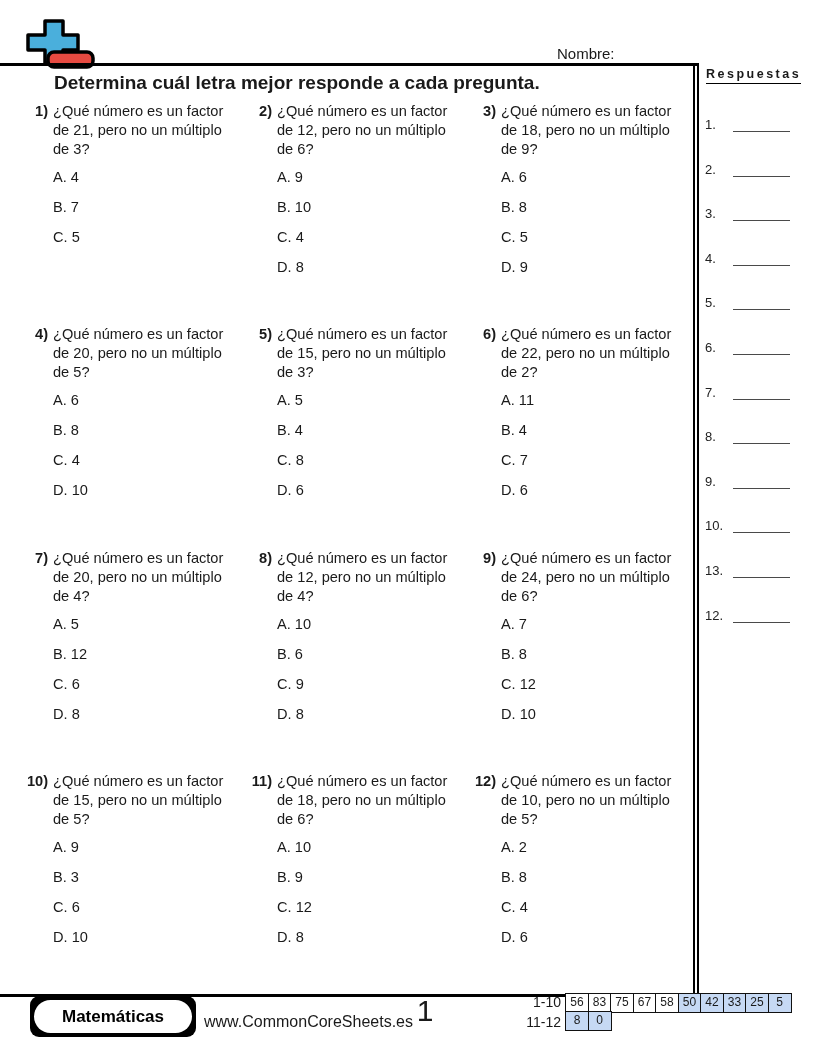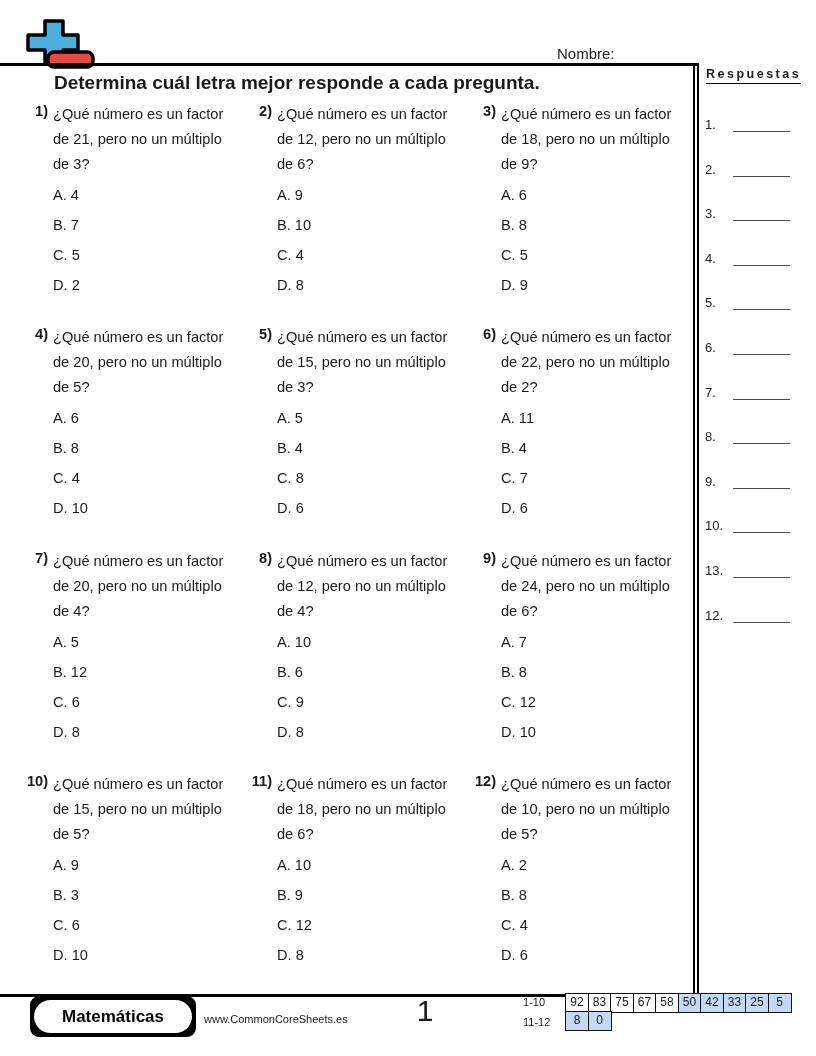--- a/index.html
+++ b/index.html
@@ -20,36 +20,36 @@
   .resp-head { position:absolute; left:706px; top:67px; font-size:12.5px; font-weight:bold; letter-spacing:2.5px; }
   .resp-head span { display:inline-block; border-bottom:1.5px solid #000; padding-bottom:2px; }
   .ans-item { position:absolute; left:705px; width:92px; height:16px; display:flex; }
   .ans-num { width:28px; font-size:13px; color:#222; }
   .ans-line { width:57px; height:15px; border-bottom:1.5px solid #4a4a4a; }
 
   
   .question { position:absolute; width:226px; display:flex; }
   .qnum { width:31px; text-align:right; padding-right:5px; font-size:14.6px; font-weight:bold; line-height:19px; flex:none; }
   .qbody { width:190px; }
-  .qtext { width:183px; font-size:14.6px; line-height:25px; }
+  .qtext { width:183px; font-size:14.6px; line-height:19px; }
   .opts { margin-top:9px; }
   .opt { font-size:14.6px; line-height:19px; margin-top:11px; }
   .opt:first-child { margin-top:0; }
 
   
   .footer-line { position:absolute; left:0; top:994px; width:566px; height:3px; background:#000; }
   .brand-box { position:absolute; left:30px; top:996px; width:166px; height:41px; background:#000; border-radius:9px; }
   .brand-pill { position:absolute; left:4px; top:4px; right:4px; bottom:4px; background:#fff; border-radius:18px;
                 display:flex; align-items:center; justify-content:center; font-size:17px; font-weight:bold; color:#000000; }
-  .website { position:absolute; left:204px; top:1013px; font-size:11px; }
+  .website { position:absolute; left:204px; top:1013px; font-size:16px; }
   .page-num { position:absolute; left:380px; top:994px; width:90px; text-align:center; font-size:30px; }
 
   .score-table { position:absolute; left:523px; top:993px; }
   .score-row { display:flex; align-items:stretch; }
-  .score-label { width:42px; padding-right:4px; font-size:11px; line-height:19.5px; flex:none; }
+  .score-label { width:42px; text-align:right; padding-right:4px; font-size:14px; line-height:19.5px; flex:none; }
   .score-cell { width:24px; height:19.5px; border:1.5px solid #111; margin-left:-1.5px;
                 font-size:12px; line-height:16.5px; text-align:center; background:#fff; flex:none; }
   .score-cell.first { margin-left:0; }
   .score-row2 .score-cell { margin-top:-1.5px; }
   .score-cell.hl { background:var(--highlight-blue, #c6d9f4); }
 
   .logo-plus { fill:var(--logo-blue, #4aafdc); stroke:#000; stroke-width:3.5; stroke-linejoin:round; }
   .logo-minus { fill:var(--logo-red, #e74a41); stroke:#000; stroke-width:3.5; stroke-linejoin:round; }
 </style>
 </head>
@@ -118,21 +118,20 @@
     </div>
 
   <div class="question" style="top:102px;left:22px">
     <div class="qnum">1)</div>
     <div class="qbody">
         <div class="qtext">¿Qué número es un factor de 21, pero no un múltiplo de 3?</div>
       <div class="opts">
         <div class="opt">A. 4</div>
         <div class="opt">B. 7</div>
         <div class="opt">C. 5</div>
-        <div class="opt">D. 2</div>
       </div>
       </div>
   </div>
   <div class="question" style="top:102px;left:246px">
     <div class="qnum">2)</div>
     <div class="qbody">
         <div class="qtext">¿Qué número es un factor de 12, pero no un múltiplo de 6?</div>
       <div class="opts">
         <div class="opt">A. 9</div>
         <div class="opt">B. 10</div>
@@ -268,21 +267,21 @@
   <div class="footer-line"></div>
   <div class="brand-box">
     <div class="brand-pill">Matemáticas</div>
   </div>
   <div class="website">www.CommonCoreSheets.es</div>
   <div class="page-num">1</div>
 
   <div class="score-table">
     <div class="score-row">
       <div class="score-label">1-10</div>
-      <div class="score-cell first">92</div>
+      <div class="score-cell first">56</div>
       <div class="score-cell">83</div>
       <div class="score-cell">75</div>
       <div class="score-cell">67</div>
       <div class="score-cell">58</div>
       <div class="score-cell hl">50</div>
       <div class="score-cell hl">42</div>
       <div class="score-cell hl">33</div>
       <div class="score-cell hl">25</div>
       <div class="score-cell hl">5</div>
     </div>

